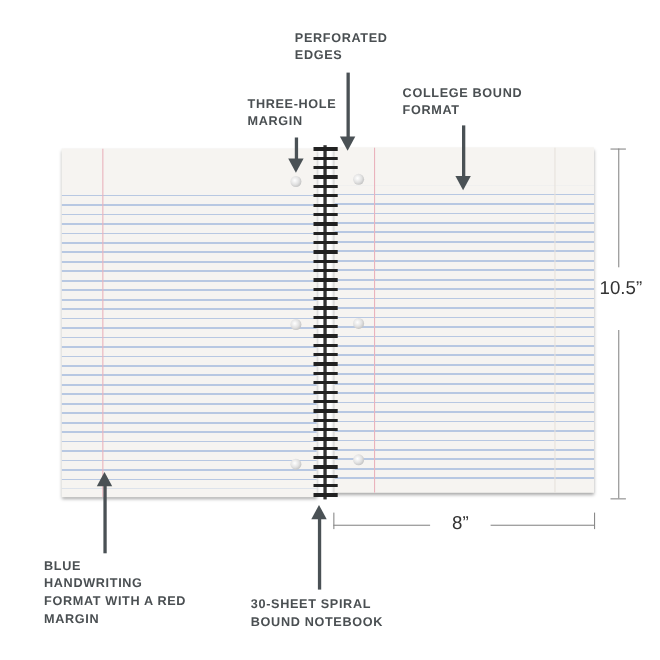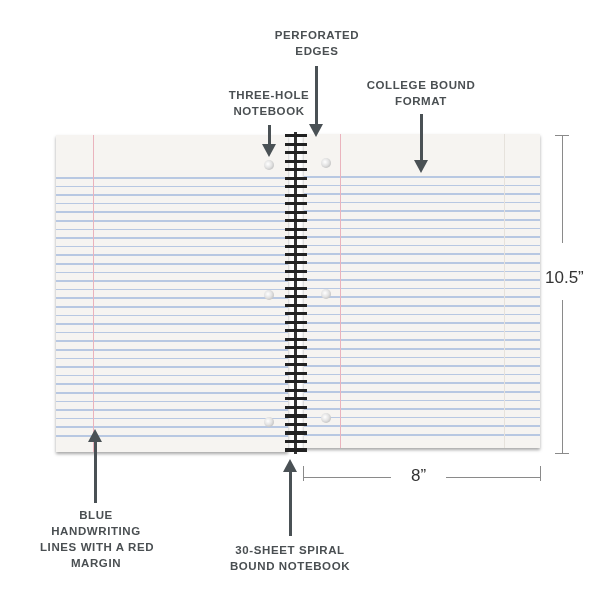--- a/index.html
+++ b/index.html
@@ -1,17 +1,17 @@
 <!DOCTYPE html>
 <html><head>
 <meta charset="utf-8">
 <style>
   html,body{margin:0;padding:0;background:#ffffff;}
   body{width:600px;height:600px;position:relative;overflow:hidden;font-family:"Liberation Sans","DejaVu Sans",sans-serif;}
-  .label{position:absolute;text-align:center;color:#4a4f52;font-weight:bold;font-size:11.5px;line-height:16px;letter-spacing:0.6px;white-space:pre;}
+  .label{position:absolute;color:#4a4f52;font-weight:bold;font-size:11.5px;line-height:16px;letter-spacing:0.6px;white-space:pre;}
   .arrow{position:absolute;width:3px;background:#4a5155;}
   .arrow-head-down{position:absolute;width:0;height:0;border-left:7px solid transparent;border-right:7px solid transparent;border-top:13px solid #4a5155;}
   .arrow-head-up{position:absolute;width:0;height:0;border-left:7px solid transparent;border-right:7px solid transparent;border-bottom:13px solid #4a5155;}
   .page{position:absolute;background:#f6f4f1;box-shadow:0 2px 3px rgba(0,0,0,0.35);overflow:hidden;}
   .lines{position:absolute;left:0;right:0;top:35px;bottom:8px;
     background-image:repeating-linear-gradient(to bottom, transparent 0px, transparent 7px, #b8c8e2 7px, #b8c8e2 8.6px);}
   .margin{position:absolute;top:0;bottom:0;width:1px;background:#eab3bd;}
   .hole{position:absolute;width:10px;height:10px;border-radius:50%;background:radial-gradient(circle at 40% 40%, #ffffff 0%, #e2e2e2 45%, #a9a9a9 100%);}
   .spiral{position:absolute;left:285px;top:132px;width:22px;height:322px;
     background-image:repeating-linear-gradient(to bottom, transparent 0px, transparent 2px, #222 2px, #222 5px, transparent 5px, transparent 8.5px);}
@@ -41,44 +41,44 @@
 
 <div class="spiral-wire"></div>
 <div class="spiral"></div>
 
 <div class="label" style="left:268px;top:27px;width:98px;">PERFORATED
 EDGES</div>
 <div class="arrow" style="left:315px;top:66px;height:60px;"></div>
 <div class="arrow-head-down" style="left:309px;top:124px;"></div>
 
 <div class="label" style="left:225px;top:87px;width:88px;">THREE-HOLE
-NOTEBOOK</div>
+MARGIN</div>
 <div class="arrow" style="left:268px;top:125px;height:20px;"></div>
 <div class="arrow-head-down" style="left:262px;top:144px;"></div>
 
 <div class="label" style="left:366px;top:77px;width:110px;">COLLEGE BOUND
 FORMAT</div>
 <div class="arrow" style="left:420px;top:114px;height:47px;"></div>
 <div class="arrow-head-down" style="left:414px;top:160px;"></div>
 
 <div class="arrow-head-up" style="left:88px;top:429px;"></div>
 <div class="arrow" style="left:94px;top:440px;height:63px;"></div>
 <div class="label" style="left:40px;top:507px;width:112px;">BLUE
 HANDWRITING
-LINES WITH A RED
+FORMAT WITH A RED
 MARGIN</div>
 
 <div class="arrow-head-up" style="left:283px;top:459px;"></div>
 <div class="arrow" style="left:289px;top:470px;height:66px;"></div>
 <div class="label" style="left:228px;top:542px;width:124px;">30-SHEET SPIRAL
 BOUND NOTEBOOK</div>
 
 <div class="dim-line" style="left:555px;top:135px;width:14px;height:1px;"></div>
 <div class="dim-line" style="left:562px;top:135px;width:1px;height:108px;"></div>
-<div class="dim-text" style="left:545px;top:268px;">10.5”</div>
+<div class="dim-text" style="left:545px;top:252px;">10.5”</div>
 <div class="dim-line" style="left:562px;top:300px;width:1px;height:153px;"></div>
 <div class="dim-line" style="left:555px;top:453px;width:14px;height:1px;"></div>
 
 <div class="dim-line" style="left:303px;top:466px;width:1px;height:15px;"></div>
 <div class="dim-line" style="left:303px;top:477px;width:88px;height:1px;"></div>
 <div class="dim-text" style="left:411px;top:466px;">8”</div>
 <div class="dim-line" style="left:446px;top:477px;width:94px;height:1px;"></div>
 <div class="dim-line" style="left:540px;top:466px;width:1px;height:15px;"></div>
 
 </body></html>

